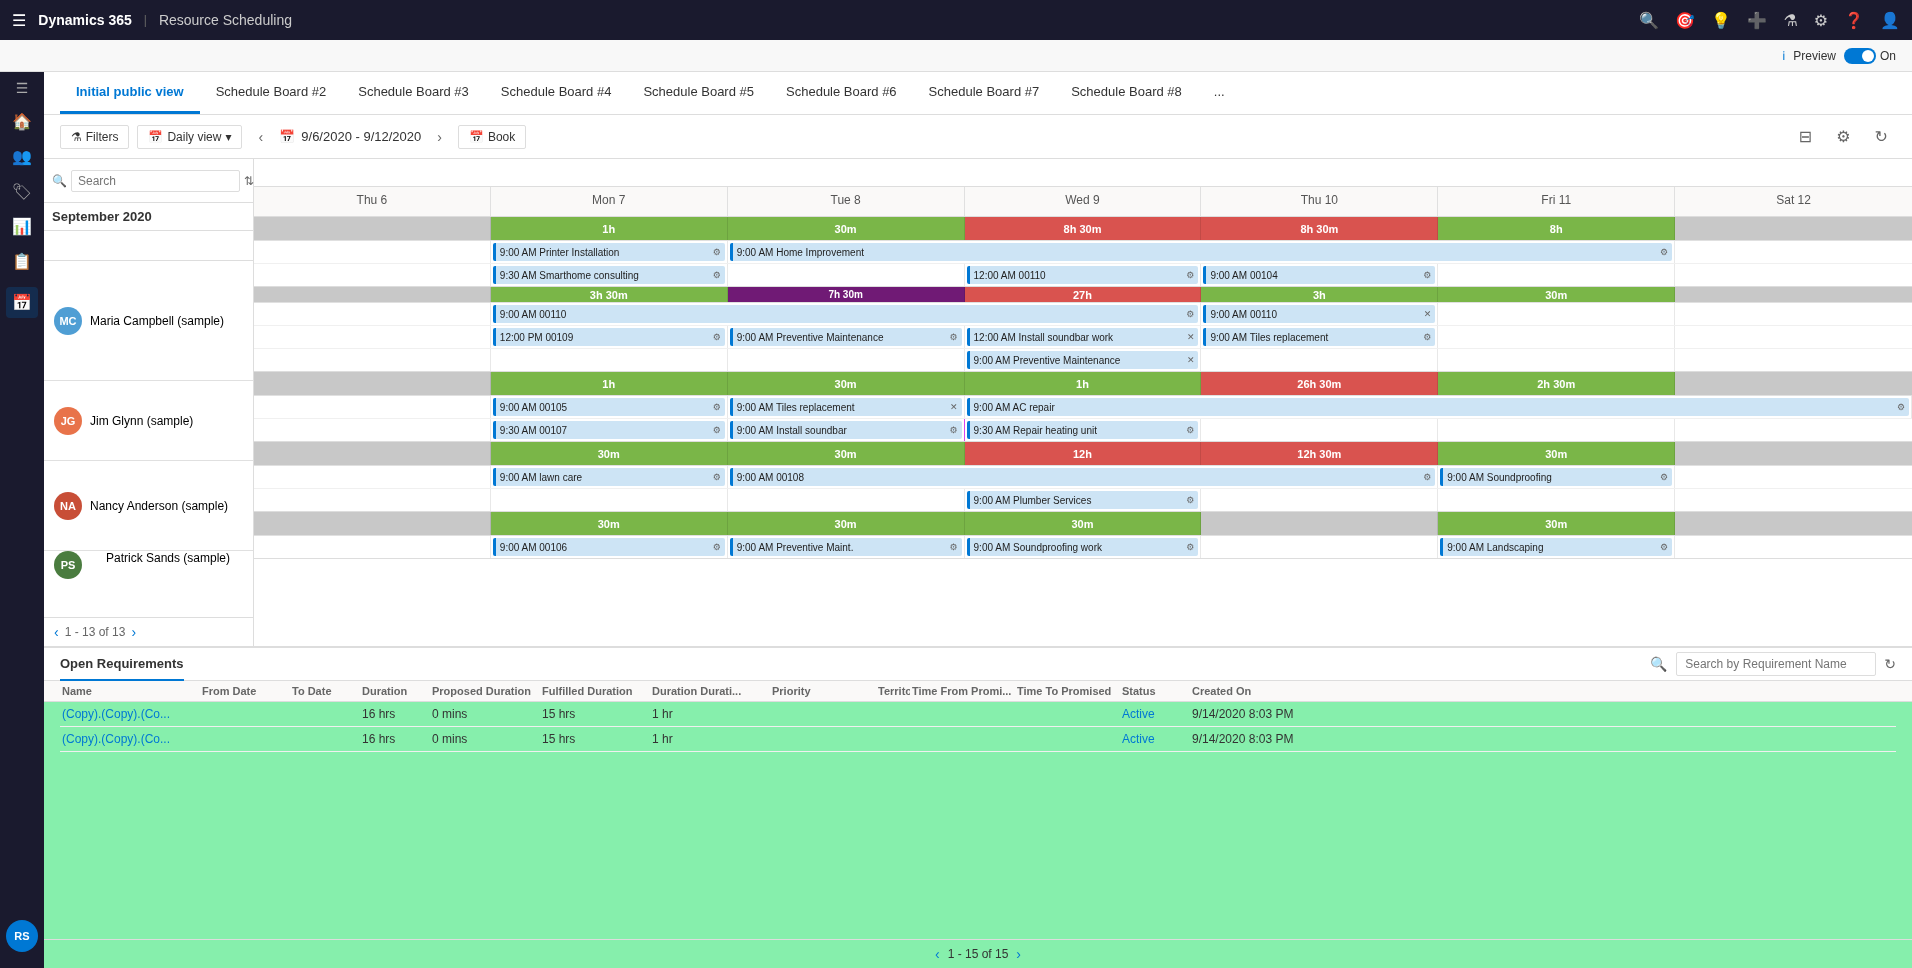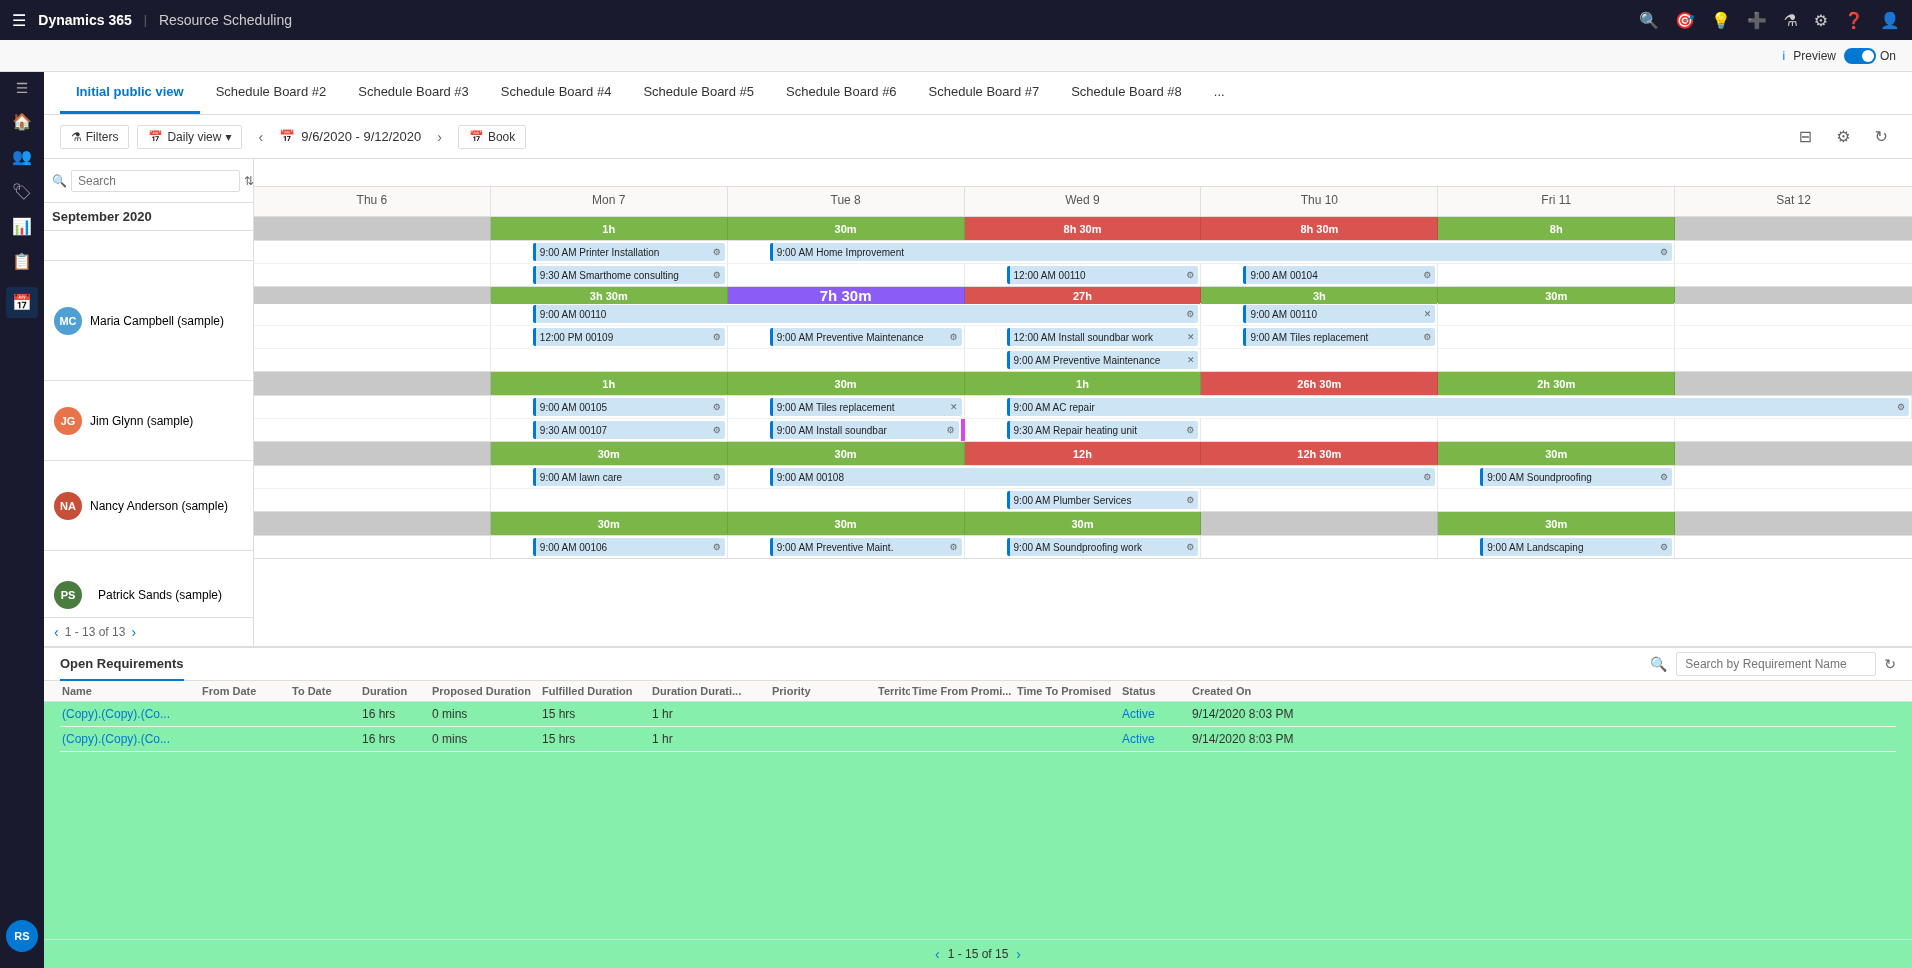--- a/index.html
+++ b/index.html
@@ -39,21 +39,21 @@
     .tab { padding: 12px 16px; font-size: 13px; color: #333; cursor: pointer; border-bottom: 3px solid transparent; white-space: nowrap; }
     .tab.active { color: #0078d4; border-bottom: 3px solid #0078d4; font-weight: 600; }
 
     
     .toolbar { background: white; padding: 8px 16px; display: flex; align-items: center; gap: 8px; border-bottom: 1px solid #ddd; }
     .toolbar-btn { display: flex; align-items: center; gap: 4px; padding: 4px 10px; border: 1px solid #ddd; border-radius: 2px; cursor: pointer; font-size: 12px; background: white; color: #333; }
     .toolbar-right { margin-left: auto; display: flex; gap: 8px; }
     .nav-btn { padding: 4px 8px; cursor: pointer; color: #666; font-size: 14px; border: none; background: none; }
     .date-range { display: flex; align-items: center; gap: 6px; font-size: 13px; color: #333; }
     .avatar { width: 28px; height: 28px; border-radius: 50%; display: flex; align-items: center; justify-content: center; color: white; font-size: 11px; font-weight: 600; flex-shrink: 0; }
-    .evt { font-size: 10px; padding: 2px 4px; border-radius: 2px; cursor: pointer; white-space: nowrap; overflow: hidden; text-overflow: ellipsis; display: flex; align-items: center; justify-content: space-between; min-height: 18px; margin-left: 40px; }
+    .evt { font-size: 10px; padding: 2px 4px; border-radius: 2px; cursor: pointer; white-space: nowrap; overflow: hidden; text-overflow: ellipsis; display: flex; align-items: center; justify-content: space-between; min-height: 18px; }
     .evt-blue { background: #cde4f5; border-left: 3px solid #0078d4; color: #222; }
     .evt-close-x { color: #666; font-size: 9px; cursor: pointer; flex-shrink: 0; }
 
     .info-icon { color: #0078d4; font-size: 12px; }
   </style>
 </head>
 <body>
 
 <div class="top-nav">
   <div class="top-nav-left">
@@ -165,21 +165,21 @@
             <div style="height:80px; border-bottom:1px solid #e0e0e0; display:flex; align-items:center; padding:0 10px; gap:8px; cursor:pointer;">
               <div class="avatar" style="background:#e8734a;">JG</div>
               <span style="font-size:12px;">Jim Glynn (sample)</span>
             </div>
 
             <div style="height:90px; border-bottom:1px solid #e0e0e0; display:flex; align-items:center; padding:0 10px; gap:8px; cursor:pointer;">
               <div class="avatar" style="background:#c84e37;">NA</div>
               <span style="font-size:12px;">Nancy Anderson (sample)</span>
             </div>
 
-            <div style="height:90px; border-bottom:3px solid #a21caf; display:flex; align-items:center; padding:0 10px; gap:16px; cursor:pointer;">
+            <div style="height:90px; border-bottom:3px solid #a21caf; display:flex; align-items:flex-start; padding:0 10px; gap:24px; cursor:pointer;">
               <div class="avatar" style="background:#4a7c3f;">PS</div>
               <span style="font-size:12px;">Patrick Sands (sample)</span>
             </div>
 
             <div style="height:60px; border-bottom:1px solid #e0e0e0; display:flex; align-items:center; padding:0 10px; gap:8px; cursor:pointer;">
               <div class="avatar" style="background:#7b3f7b;">PC</div>
               <span style="font-size:12px;">Paul Cannon (sample)</span>
             </div>
           </div>
 
@@ -252,21 +252,21 @@
                 <span class="evt-close-x">⚙</span>
               </div>
             </div>
             <div style="border-right:1px solid #e8e8e8;"></div>
             <div style=""></div>
           </div>
 
           <div style="display:grid; grid-template-columns:repeat(7,1fr); height:16px; border-bottom:1px solid #e0e0e0;">
             <div style="background:#c8c8c8; border-right:1px solid rgba(0,0,0,0.1);"></div>
             <div style="background:#7ab648; display:flex; align-items:center; justify-content:center; font-size:11px; font-weight:700; color:white; border-right:1px solid rgba(0,0,0,0.1);">3h 30m</div>
-            <div style="background:#8b5cf6; display:flex; align-items:center; justify-content:center; font-size:15px; font-weight:700; color:white; border-right:1px solid rgba(0,0,0,0.1);text-align:right;">7h 30m</div>
+            <div style="background:#701a75; display:flex; align-items:center; justify-content:center; font-size:10px; font-weight:700; color:white; border-right:1px solid rgba(0,0,0,0.1);text-align:right;">7h 30m</div>
             <div style="background:#d9534f; display:flex; align-items:center; justify-content:center; font-size:11px; font-weight:700; color:white; border-right:1px solid rgba(0,0,0,0.1);">27h</div>
             <div style="background:#7ab648; display:flex; align-items:center; justify-content:center; font-size:11px; font-weight:700; color:white; border-right:1px solid rgba(0,0,0,0.1);">3h</div>
             <div style="background:#7ab648; display:flex; align-items:center; justify-content:center; font-size:11px; font-weight:700; color:white; border-right:1px solid rgba(0,0,0,0.1);">30m</div>
             <div style="background:#c8c8c8;"></div>
           </div>
 
           <div style="display:grid; grid-template-columns:repeat(7,1fr); min-height:22px; border-bottom:1px solid #f0f0f0;">
             <div style="border-right:1px solid #e8e8e8;"></div>
             <div style="grid-column:span 3; border-right:1px solid #e8e8e8; padding:2px;">
               <div class="evt evt-blue">
@@ -362,21 +362,21 @@
           </div>
 
           <div style="display:grid; grid-template-columns:repeat(7,1fr); min-height:22px; border-bottom:1px solid #ddd;">
             <div style="border-right:1px solid #e8e8e8;"></div>
             <div style="border-right:1px solid #e8e8e8; padding:2px;">
               <div class="evt evt-blue">
                 <span>9:30 AM 00107</span>
                 <span class="evt-close-x">⚙</span>
               </div>
             </div>
-            <div style="border-right:4px solid #d946ef; padding:2px;">
+            <div style="border-right:1px solid #d946ef; padding:2px;">
               <div class="evt evt-blue">
                 <span>9:00 AM Install soundbar</span>
                 <span class="evt-close-x">⚙</span>
               </div>
             </div>
             <div style="border-right:1px solid #e8e8e8; padding:2px;">
               <div class="evt evt-blue">
                 <span>9:30 AM Repair heating unit</span>
                 <span class="evt-close-x">⚙</span>
               </div>

